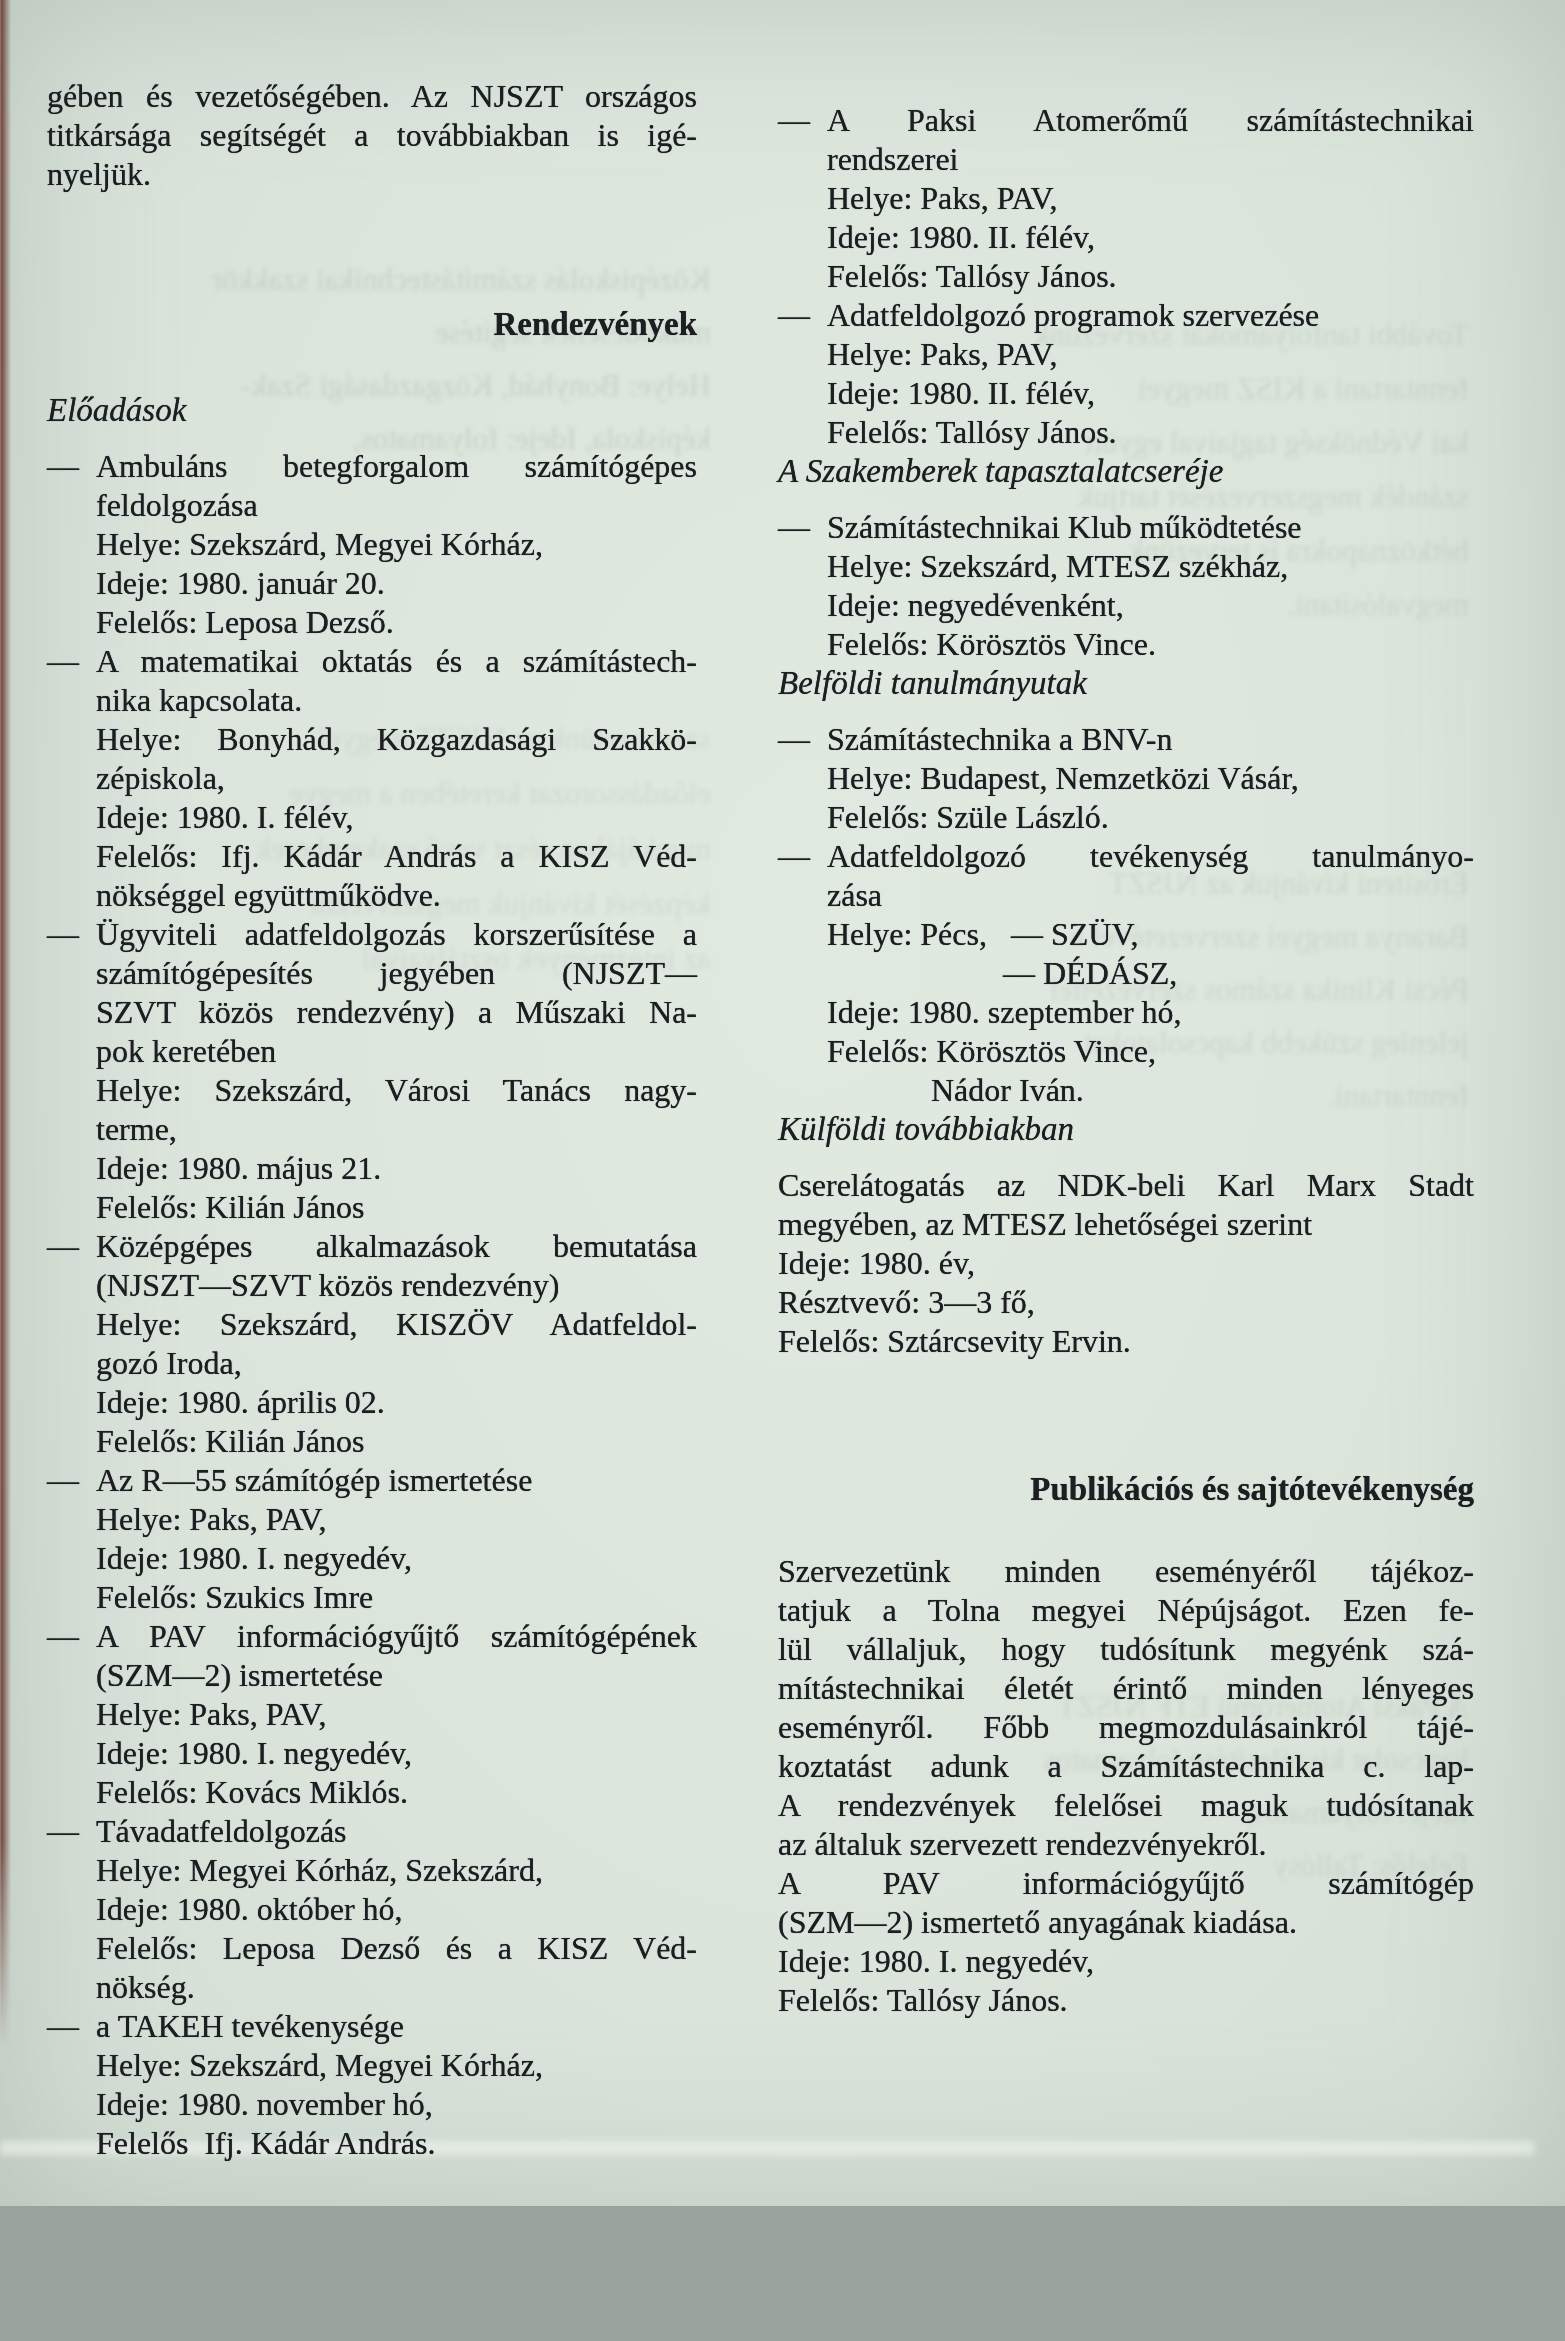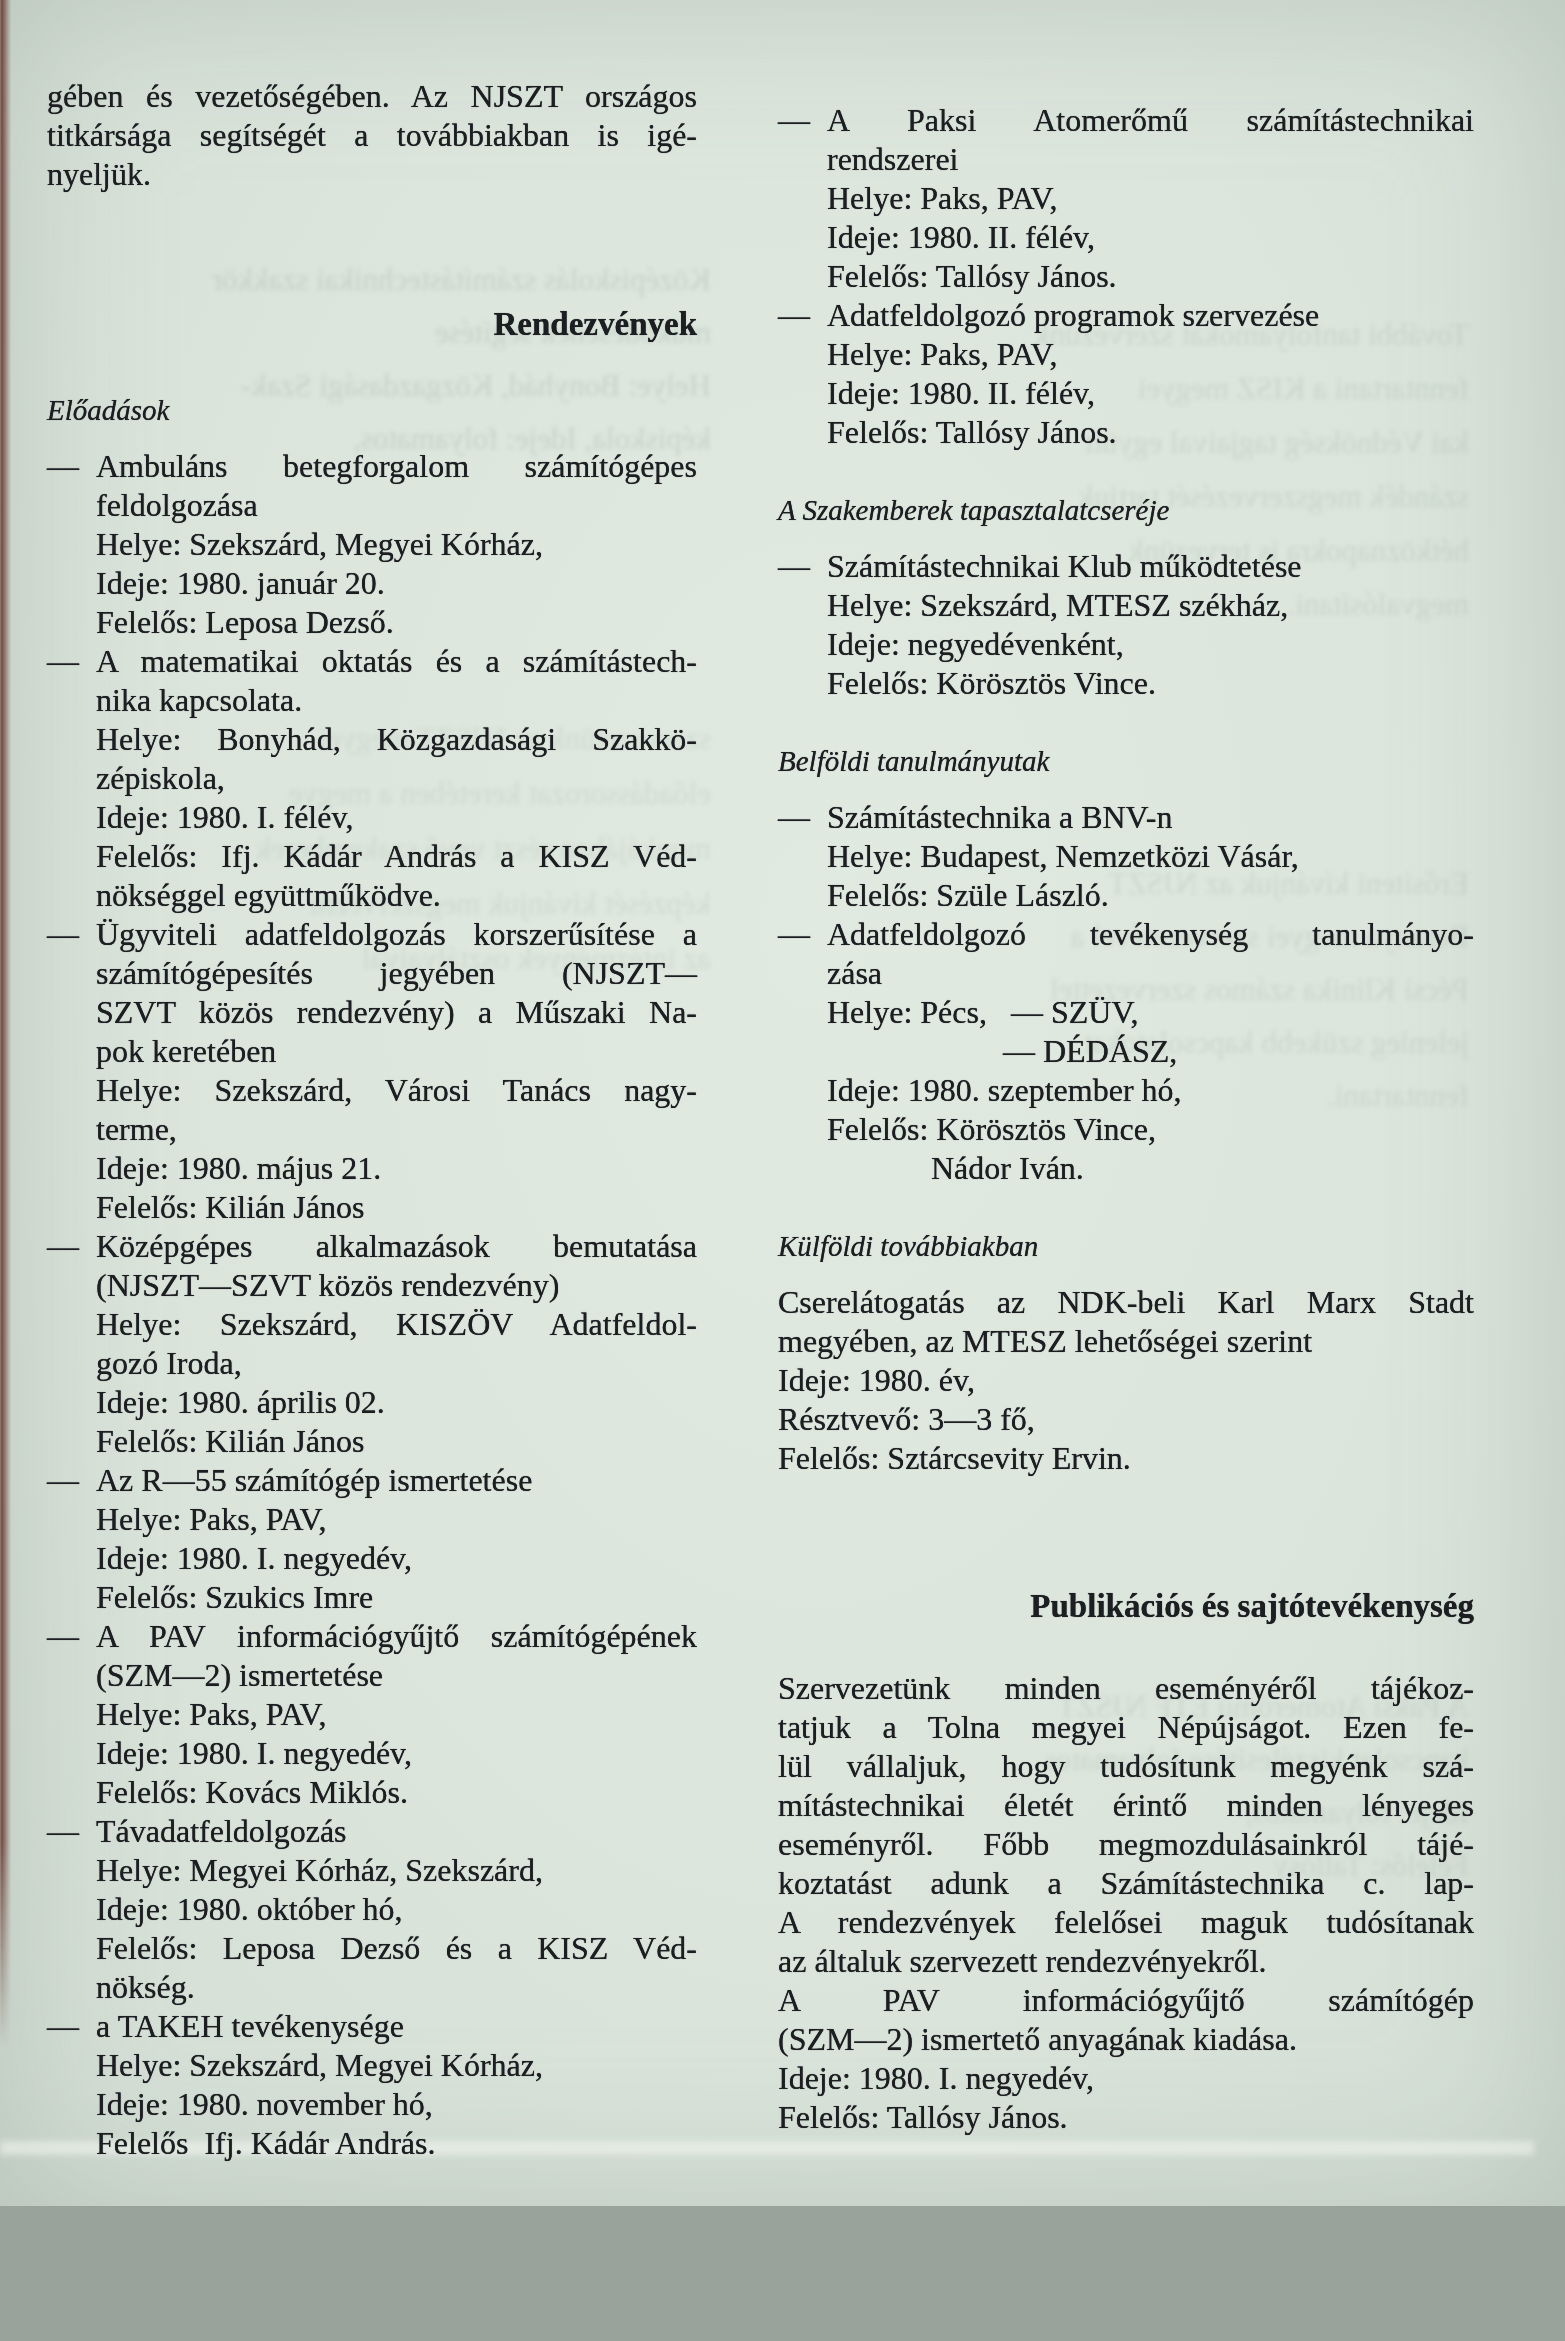--- a/index.html
+++ b/index.html
@@ -24,25 +24,25 @@
   }
   .jl{text-align:justify;text-align-last:justify;}
   .ind{}
   .li{padding-left:49px;}
   .li .dash{
     position:absolute;left:0;top:0;
     font-size:32px;line-height:39px;
     text-shadow:0 0 0.7px currentColor;
   }
   .heading_bold .line{font-weight:bold;font-size:33px;text-align:right;}
-  .heading_italic .line{font-style:italic;font-size:29px;}
+  .heading_italic .line{font-style:italic;font-size:33px;}
   .sp-xs{margin-top:17px}
   .sp-sm{margin-top:43px}
   .sp-md{margin-top:47px}
-  .sp-lg{margin-top:39px}
+  .sp-lg{}
   .sp-xl{margin-top:109px}
   .sp-xxl{margin-top:111px}
 
   .ghost{
     position:absolute;
     transform:scaleX(-1);
     filter:blur(2px);
     color:#aebcb1;
     opacity:.5;
     font-size:31px;

